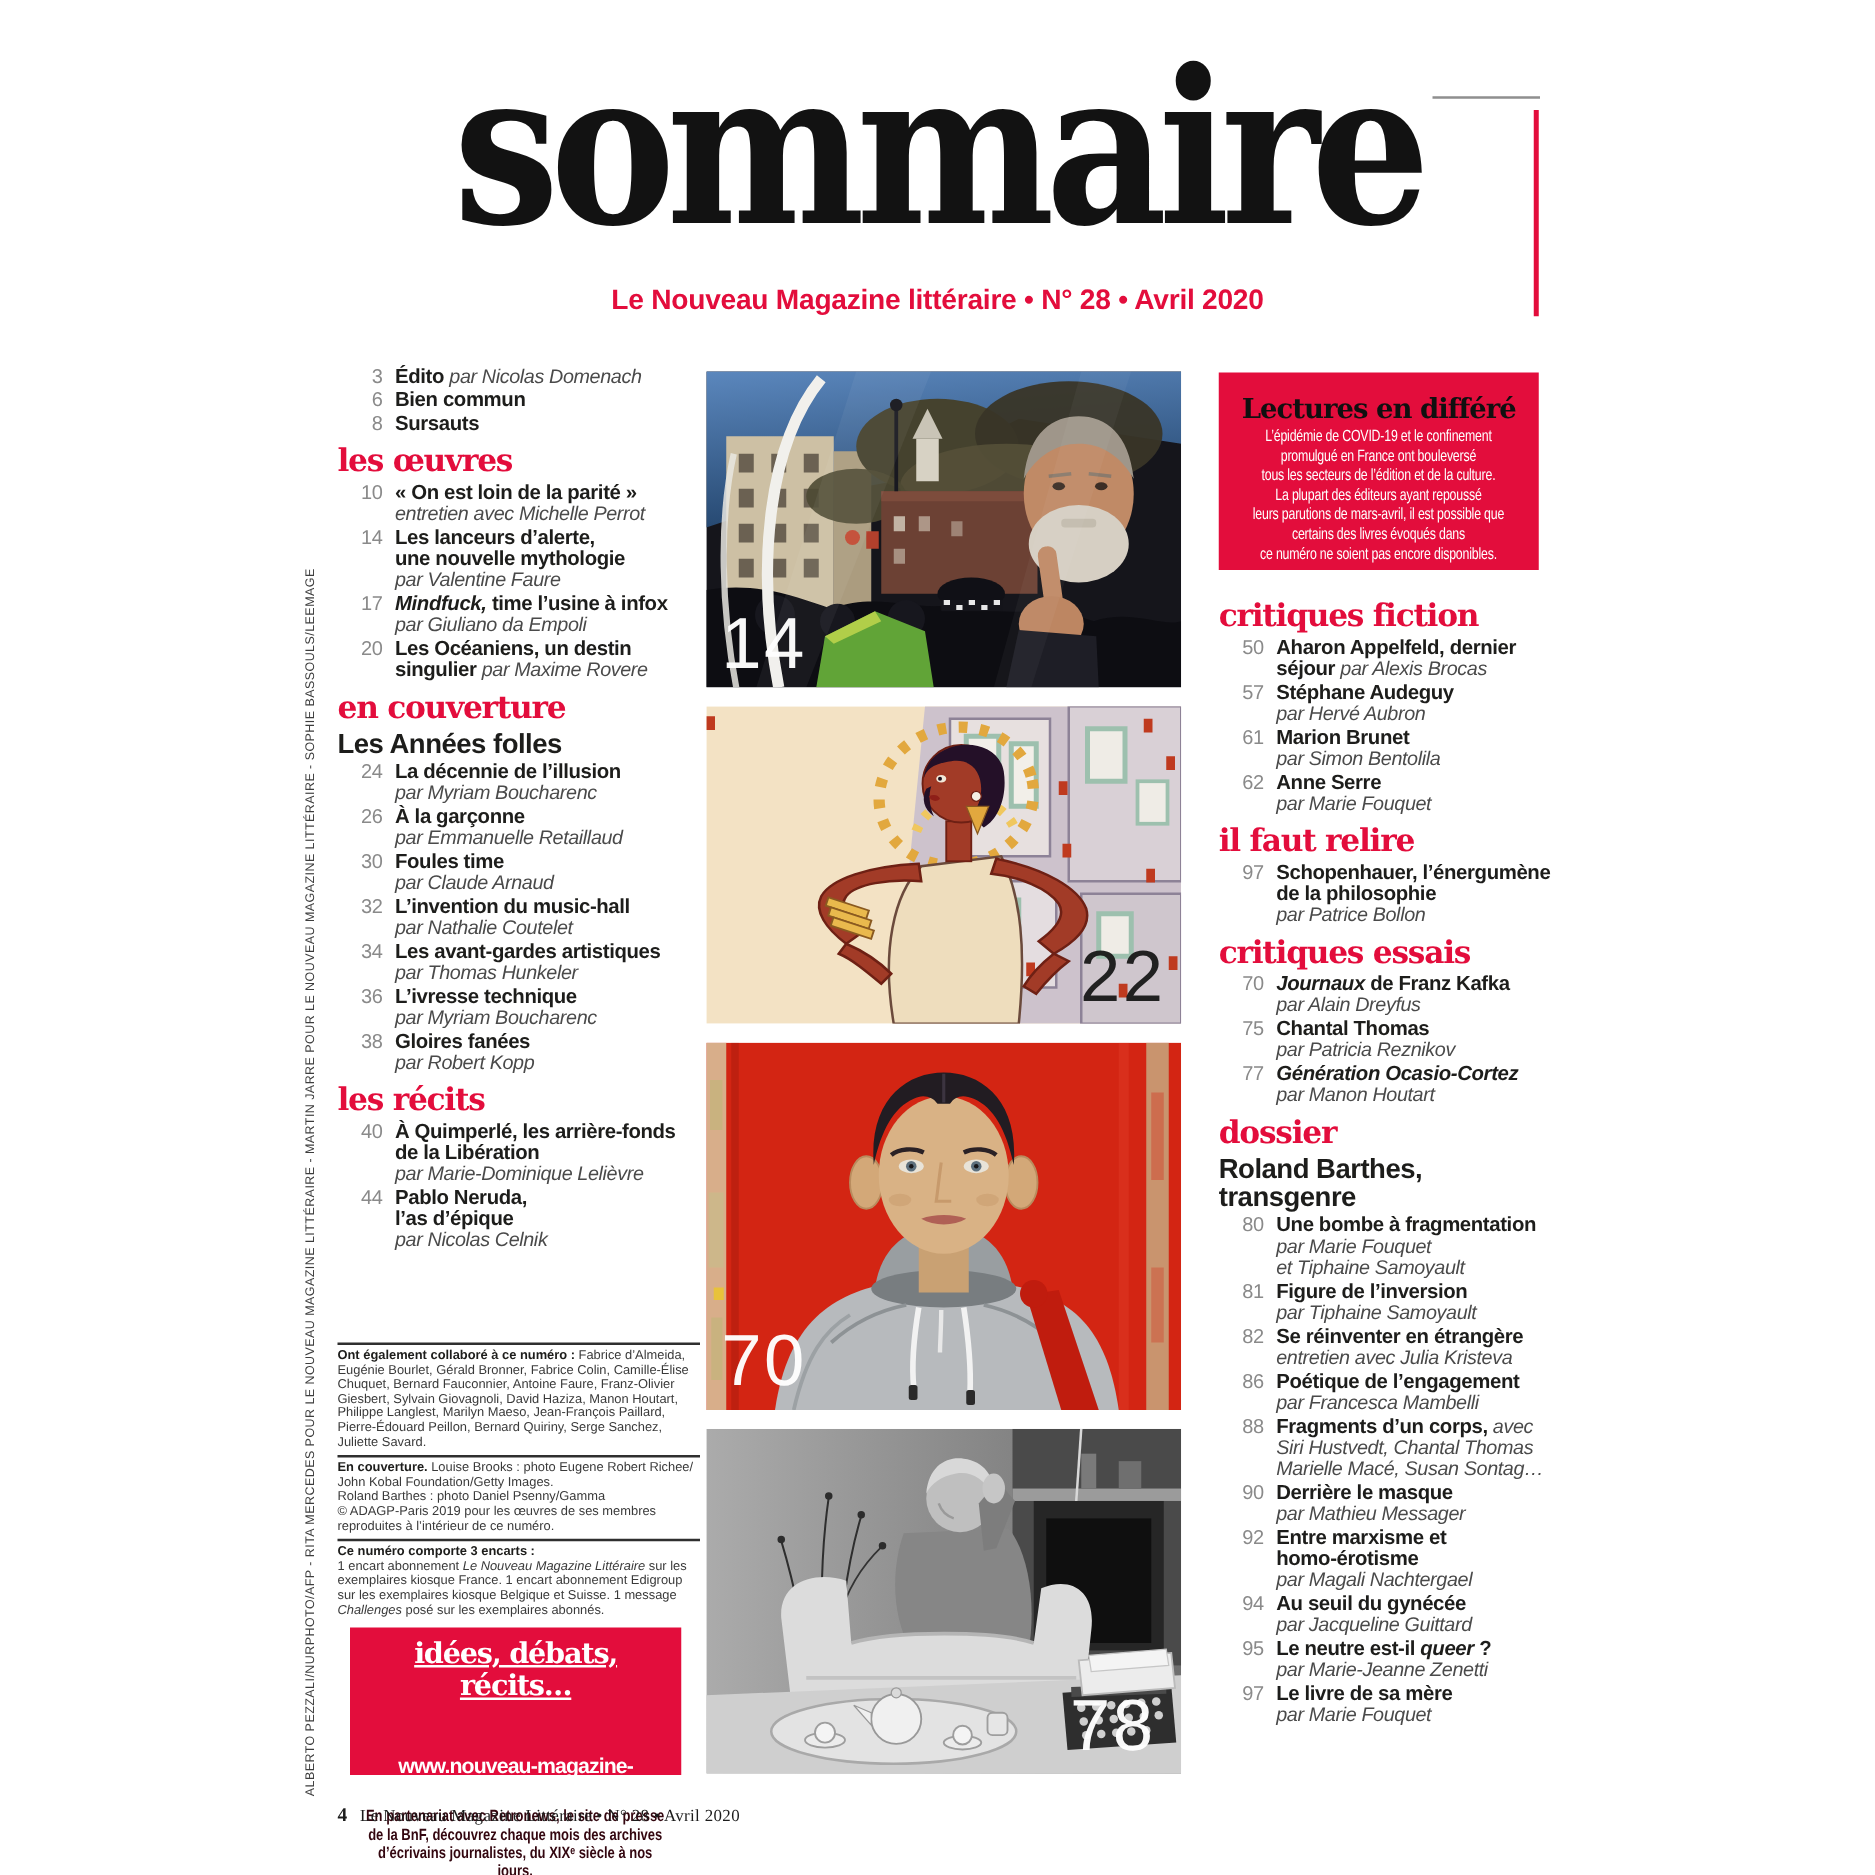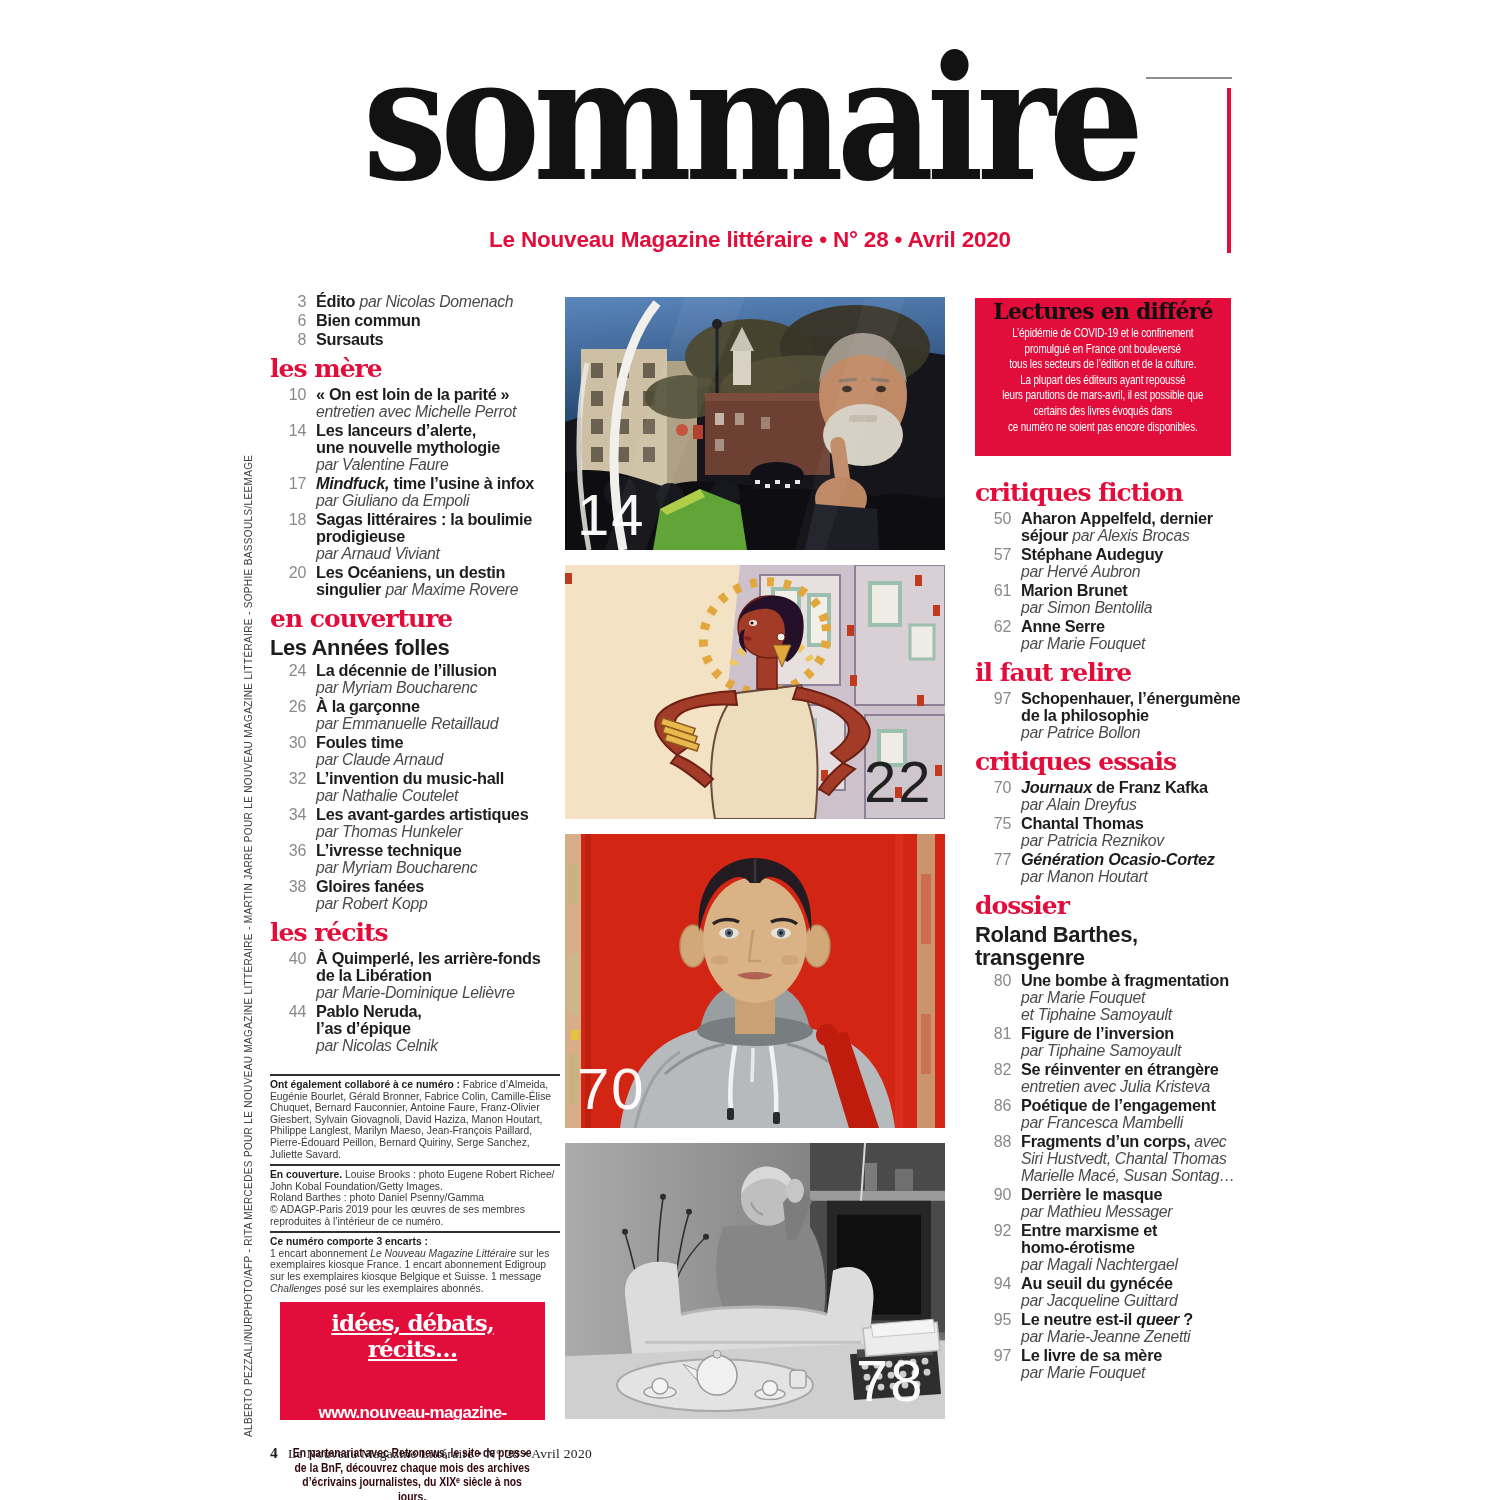--- a/index.html
+++ b/index.html
@@ -48,21 +48,21 @@
   
   .promo-box{position:absolute;left:280px;top:1302px;width:265px;height:118px;
     background:var(--accent);color:#fff;text-align:center;padding:8px 10px;box-sizing:border-box;}
   .promo-title{font-family:"DejaVu Serif",serif;font-weight:700;font-size:23px;line-height:26px;
     letter-spacing:-1px;color:#ffffff;text-decoration:underline;}
   .promo-url{font-weight:700;font-size:17px;line-height:22px;letter-spacing:-0.7px;color:#ffffff;margin-top:40px;}
   .promo-body{font-weight:700;font-size:13px;line-height:14.6px;color:#33060f;
     white-space:pre-line;transform:scaleX(0.8);transform-origin:50% 0;width:125%;margin-left:-12.5%;}
 
   .notice-box{position:absolute;left:975px;top:298px;width:256px;height:158px;
-    background:var(--accent);text-align:center;padding:0 10px;box-sizing:border-box;}
+    background:var(--accent);text-align:center;padding:16px 10px;box-sizing:border-box;}
   .notice-title{font-family:"DejaVu Serif",serif;font-weight:700;font-size:22px;line-height:27px;
     letter-spacing:-0.8px;color:#101010;}
   .notice-body{color:#ffffff;font-weight:500;font-size:13px;line-height:15.6px;letter-spacing:-0.2px;
     white-space:pre-line;transform:scaleX(0.76);transform-origin:50% 0;width:132%;margin-left:-16%;}
 
   
   .img{position:absolute;overflow:hidden;}
   .img svg{display:block;width:100%;height:100%;}
   #img1{left:565px;top:297px;width:380px;height:253px;}
   #img2{left:565px;top:565px;width:380px;height:254px;}
@@ -106,49 +106,41 @@
           </div>
         </div>
         <div class="toc-entry">
           <div class="toc-num">8</div>
           <div class="toc-lines">
             <div class="toc-line"><span class="seg-b">Sursauts</span></div>
           </div>
         </div>
       </div>
     <div>
-        <div class="toc-heading">les mère</div>
+        <div class="toc-heading">les œuvres</div>
         <div class="toc-entry">
           <div class="toc-num">10</div>
           <div class="toc-lines">
             <div class="toc-line"><span class="seg-b">« On est loin de la parité »</span></div>
             <div class="toc-line"><span class="seg-i">entretien avec Michelle Perrot</span></div>
           </div>
         </div>
         <div class="toc-entry">
           <div class="toc-num">14</div>
           <div class="toc-lines">
             <div class="toc-line"><span class="seg-b">Les lanceurs d’alerte,</span></div>
             <div class="toc-line"><span class="seg-b">une nouvelle mythologie</span></div>
             <div class="toc-line"><span class="seg-i">par Valentine Faure</span></div>
           </div>
         </div>
         <div class="toc-entry">
           <div class="toc-num">17</div>
           <div class="toc-lines">
             <div class="toc-line"><span class="seg-bi">Mindfuck,</span><span class="seg-b"> time l’usine à infox</span></div>
             <div class="toc-line"><span class="seg-i">par Giuliano da Empoli</span></div>
-          </div>
-        </div>
-        <div class="toc-entry">
-          <div class="toc-num">18</div>
-          <div class="toc-lines">
-            <div class="toc-line"><span class="seg-b">Sagas littéraires : la boulimie</span></div>
-            <div class="toc-line"><span class="seg-b">prodigieuse</span></div>
-            <div class="toc-line"><span class="seg-i">par Arnaud Viviant</span></div>
           </div>
         </div>
         <div class="toc-entry">
           <div class="toc-num">20</div>
           <div class="toc-lines">
             <div class="toc-line"><span class="seg-b">Les Océaniens, un destin</span></div>
             <div class="toc-line"><span class="seg-b">singulier </span><span class="seg-i">par Maxime Rovere</span></div>
           </div>
         </div>
         <div class="toc-heading">en couverture</div>

